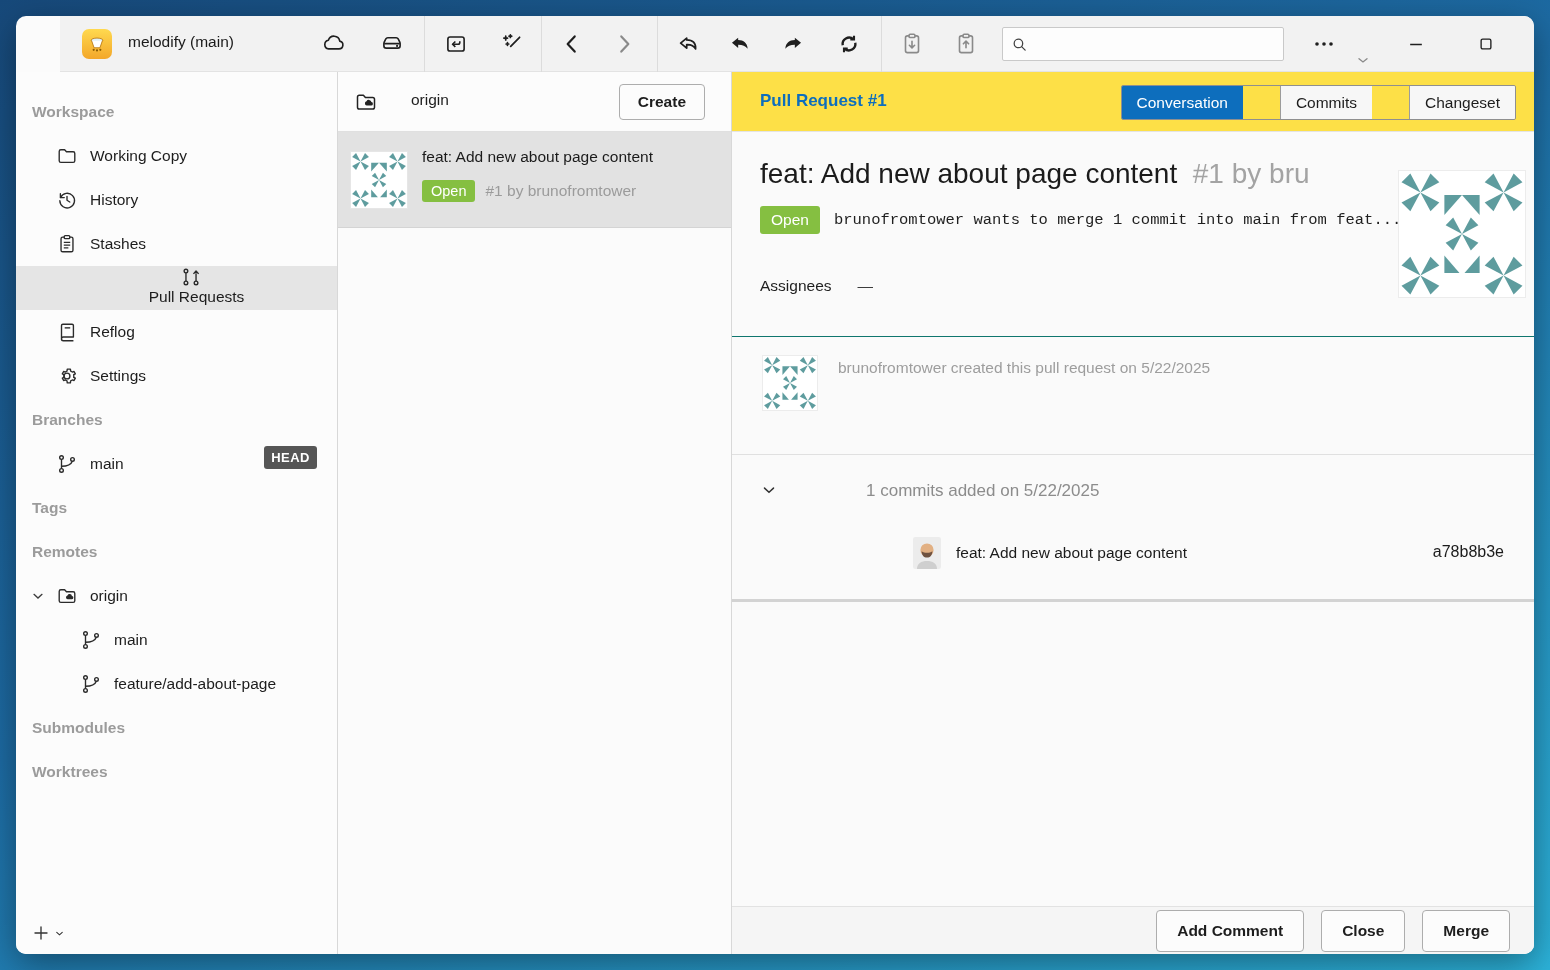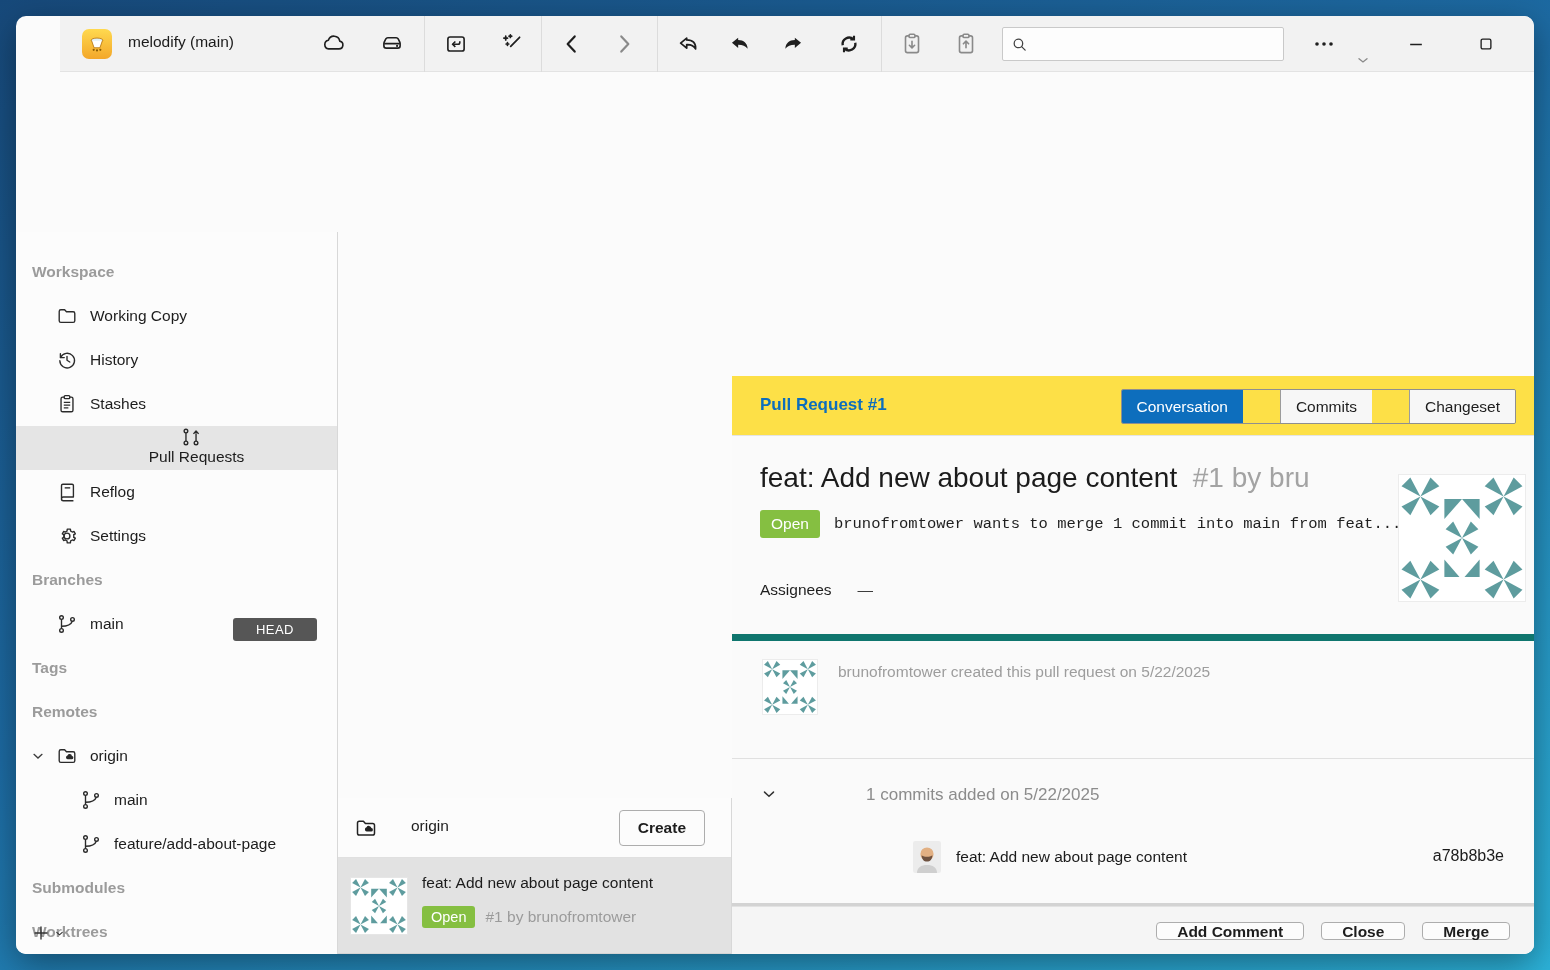--- a/index.html
+++ b/index.html
@@ -21,31 +21,31 @@
   .tb-btn { position:absolute; top:11px; width:34px; height:34px; border:none; background:transparent; border-radius:4px;
     display:flex; align-items:center; justify-content:center; color:#1f1f1f; cursor:default; }
   .tb-btn.gray { color:#8a8a8a; }
   .tb-sep { position:absolute; top:0; width:1px; height:56px; background:#dcdcdc; }
   .searchbox { position:absolute; left:942px; top:11px; width:282px; height:34px; background:#fdfdfd;
     border:1px solid #c9c9c9; border-radius:2px; display:flex; align-items:center; padding:0 8px; }
   .searchbox input { border:none; outline:none; background:transparent; flex:1; font-size:14px; font-family:"Liberation Sans",sans-serif; margin-left:6px; }
   .winctl { position:absolute; top:11px; width:34px; height:34px; border:none; background:transparent;
     display:flex; align-items:center; justify-content:center; color:#1f1f1f; }
   
-  .main { position:absolute; top:56px; left:0; right:0; bottom:0; display:flex;align-items:flex-end; }
+  .main { position:absolute; top:56px; left:0; right:0; bottom:0; display:flex; }
   .sidebar { width:322px; background:#fcfcfc; border-right:1px solid #d8d8d8; position:relative; padding-top:18px; }
   .s-header { height:44px; display:flex; align-items:center; padding-left:16px; font-size:15.5px; font-weight:700; color:#9b9b9b; }
   .s-item { height:44px; display:flex; align-items:center; padding-left:40px; font-size:15.5px; color:#1d1d1d; position:relative; }
   .s-item .s-ic { width:22px; height:22px; margin-right:12px; color:#2b2b2b; flex:0 0 22px; }
   .s-item.selected { background:#e5e5e5;flex-direction:column; }
   .s-item.child { padding-left:64px; }
   .s-item.remote-row { padding-left:14px; }
   .s-item .chev { width:16px; height:16px; color:#3c3c3c; margin-right:10px; }
-  .head-badge { position:absolute; right:20px; top:16px; background:#565656; color:#fff; font-size:13px; font-weight:400;
-    padding:4px 23px; border-radius:3px; letter-spacing:.5px; }
+  .head-badge { position:absolute; right:20px; top:4px; background:#565656; color:#fff; font-size:13px; font-weight:700;
+    padding:4px 7px; border-radius:3px; letter-spacing:.5px; }
   .add-repo { position:absolute; left:16px; bottom:12px; display:flex; align-items:center; gap:4px; border:none; background:transparent; color:#333; }
   
   .prlist { width:394px; background:#fbfbfb; border-right:1px solid #d8d8d8; position:relative; }
   .pl-header { height:60px; border-bottom:1px solid #e0e0e0; position:relative; background:#fcfcfc; }
   .pl-header .s-ic { position:absolute; left:16px; top:18px; width:24px; height:24px; color:#222; }
   .pl-remote { position:absolute; left:73px; top:19px; font-size:15.5px; color:#1d1d1d; }
   .create-btn { position:absolute; right:26px; top:12px; height:36px; padding:0 18px; background:#fcfcfc;
     border:1px solid #adadad; border-radius:4px; font-size:15.5px; font-weight:600; color:#1d1d1d; font-family:"Liberation Sans",sans-serif; }
   .pr-item { height:96px; background:#e2e2e2; border-bottom:1px solid #d4d4d4; position:relative; }
   .pr-item .identicon { position:absolute; left:12px; top:19px; width:58px; height:58px; background:#fff; border:1px solid #e6e6e6; }
@@ -54,42 +54,42 @@
   .badge-open { background:#85bf41; color:#fff; font-size:14.5px; padding:3px 9px; border-radius:3px; }
   .pr-meta { font-size:15.5px; color:#9b9b9b; }
   
   .detail { flex:1; background:#fafafa; display:flex; flex-direction:column; position:relative; }
   .d-header { height:60px; border-bottom:1px solid #e4e4e4; position:relative; background:#fde047; }
   .d-header-title { position:absolute; left:28px; top:19px; font-size:17px; font-weight:700; color:#0d6ebd; }
   .tabs { position:absolute; right:18px; top:13px; display:flex; height:35px; border:1px solid #8f8f8f; border-radius:2px; overflow:hidden;gap:37px; }
   .tab { display:flex; align-items:center; padding:0 15px; font-size:15.5px; background:#f7f7f7; color:#1d1d1d; border-left:1px solid #9c9c9c; cursor:default; }
   .tab:first-child { border-left:none; }
   .tab.active { background:#0d6ebd; color:#fff; }
-  .d-titlesec { height:205px; border-bottom:7px solid #0f766e; position:relative; }
+  .d-titlesec { height:205px; border-bottom:1px solid #0f766e; position:relative; }
   .d-bigtitle { position:absolute; left:28px; top:26px; font-size:28px; color:#1b1b1b; white-space:nowrap; max-width:640px; overflow:hidden; }
   .d-bigtitle .suffix { color:#a3a3a3; }
   .d-badge-row { position:absolute; left:28px; top:74px; display:flex; align-items:center; gap:14px; }
   .badge-open.lg { font-size:15.5px; padding:5px 11px; }
   .d-summary { font-size:15.5px; color:#1f1f1f;font-family:Liberation Mono, monospace; }
   .d-assignees { position:absolute; left:28px; top:145px; font-size:15.5px; color:#1f1f1f; display:flex; gap:26px; align-items:center; }
   .d-assignees .dash { color:#3c3c3c; }
   .d-bigavatar { position:absolute; right:8px; top:38px; width:128px; height:128px; background:#fff; border:1px solid #ececec; }
   .d-created { height:118px; border-bottom:1px solid #e0e0e0; position:relative; }
   .d-created .identicon { position:absolute; left:30px; top:18px; width:56px; height:56px; background:#fff; border:1px solid #ececec; }
   .d-created-text { position:absolute; left:106px; top:22px; font-size:15.5px; color:#9d9d9d; }
   .d-commits { height:147px; border-bottom:3px solid #d3d3d3; position:relative; }
   .d-commits .group-chev { position:absolute; left:28px; top:25px; width:20px; height:20px; border:none; background:transparent; color:#333; }
   .d-group-label { position:absolute; left:134px; top:26px; font-size:17px; color:#8c8c8c; }
   .commit-row { position:absolute; left:0; right:0; top:82px; height:36px; }
   .commit-avatar { position:absolute; left:181px; top:0; width:28px; height:32px; }
   .commit-msg { position:absolute; left:224px; top:7px; font-size:15.5px; color:#1b1b1b; }
   .commit-hash { position:absolute; right:30px; top:6px; font-size:16px; color:#1b1b1b; }
   .d-empty { flex:1; }
   .d-footer { height:48px; background:#f5f5f5; border-top:1px solid #e2e2e2; display:flex; align-items:center; justify-content:flex-end; gap:17px; padding-right:24px; }
-  .footer-btn { height:18px; padding:0 20px; background:#fcfcfc; border:1px solid #adadad; border-radius:4px;
+  .footer-btn { height:42px; padding:0 20px; background:#fcfcfc; border:1px solid #adadad; border-radius:4px;
     font-size:15.5px; font-weight:600; color:#1d1d1d; font-family:"Liberation Sans",sans-serif; }
   svg { display:block; }
   .hidden-defs { position:absolute; width:0; height:0; overflow:hidden; }
 </style>
 </head>
 <body>
 
 <svg class="hidden-defs" aria-hidden="true">
   <defs>
     <symbol id="idico" viewBox="0 0 100 100">

